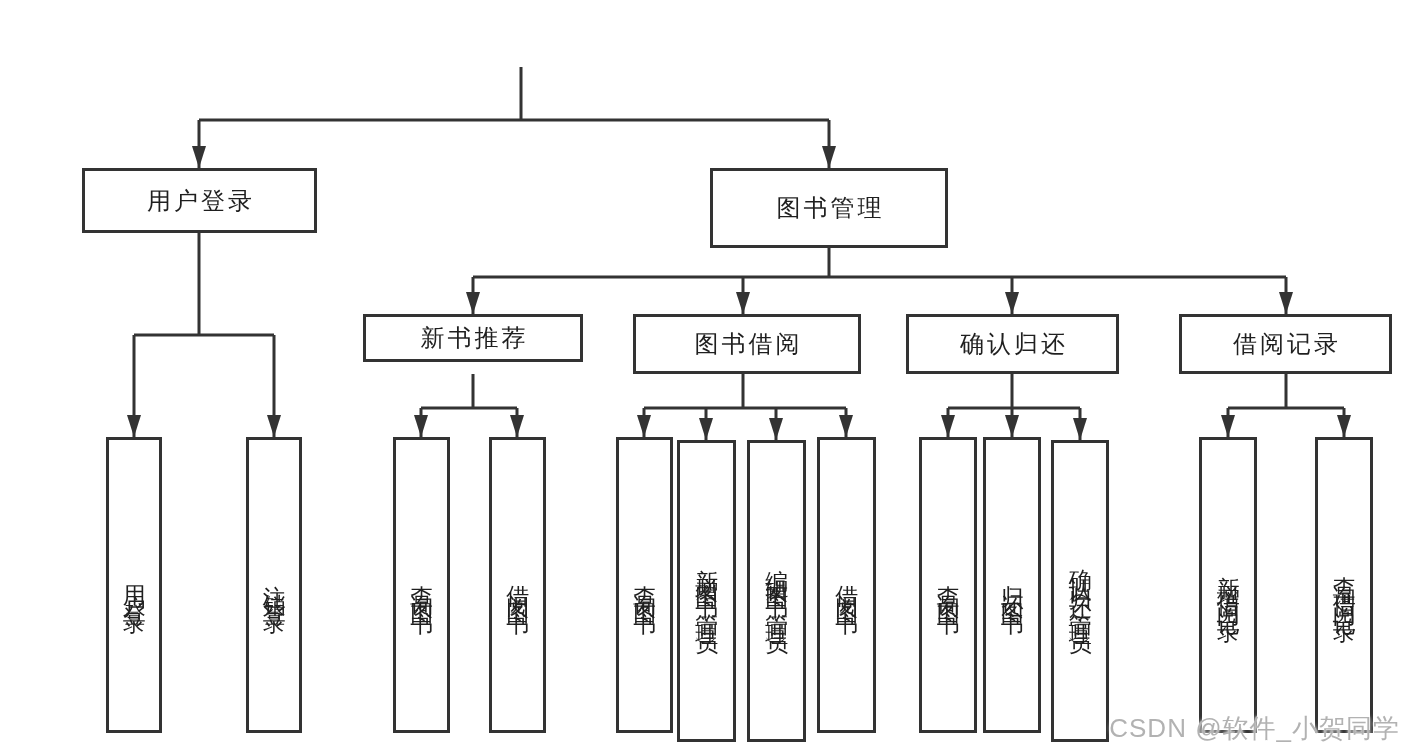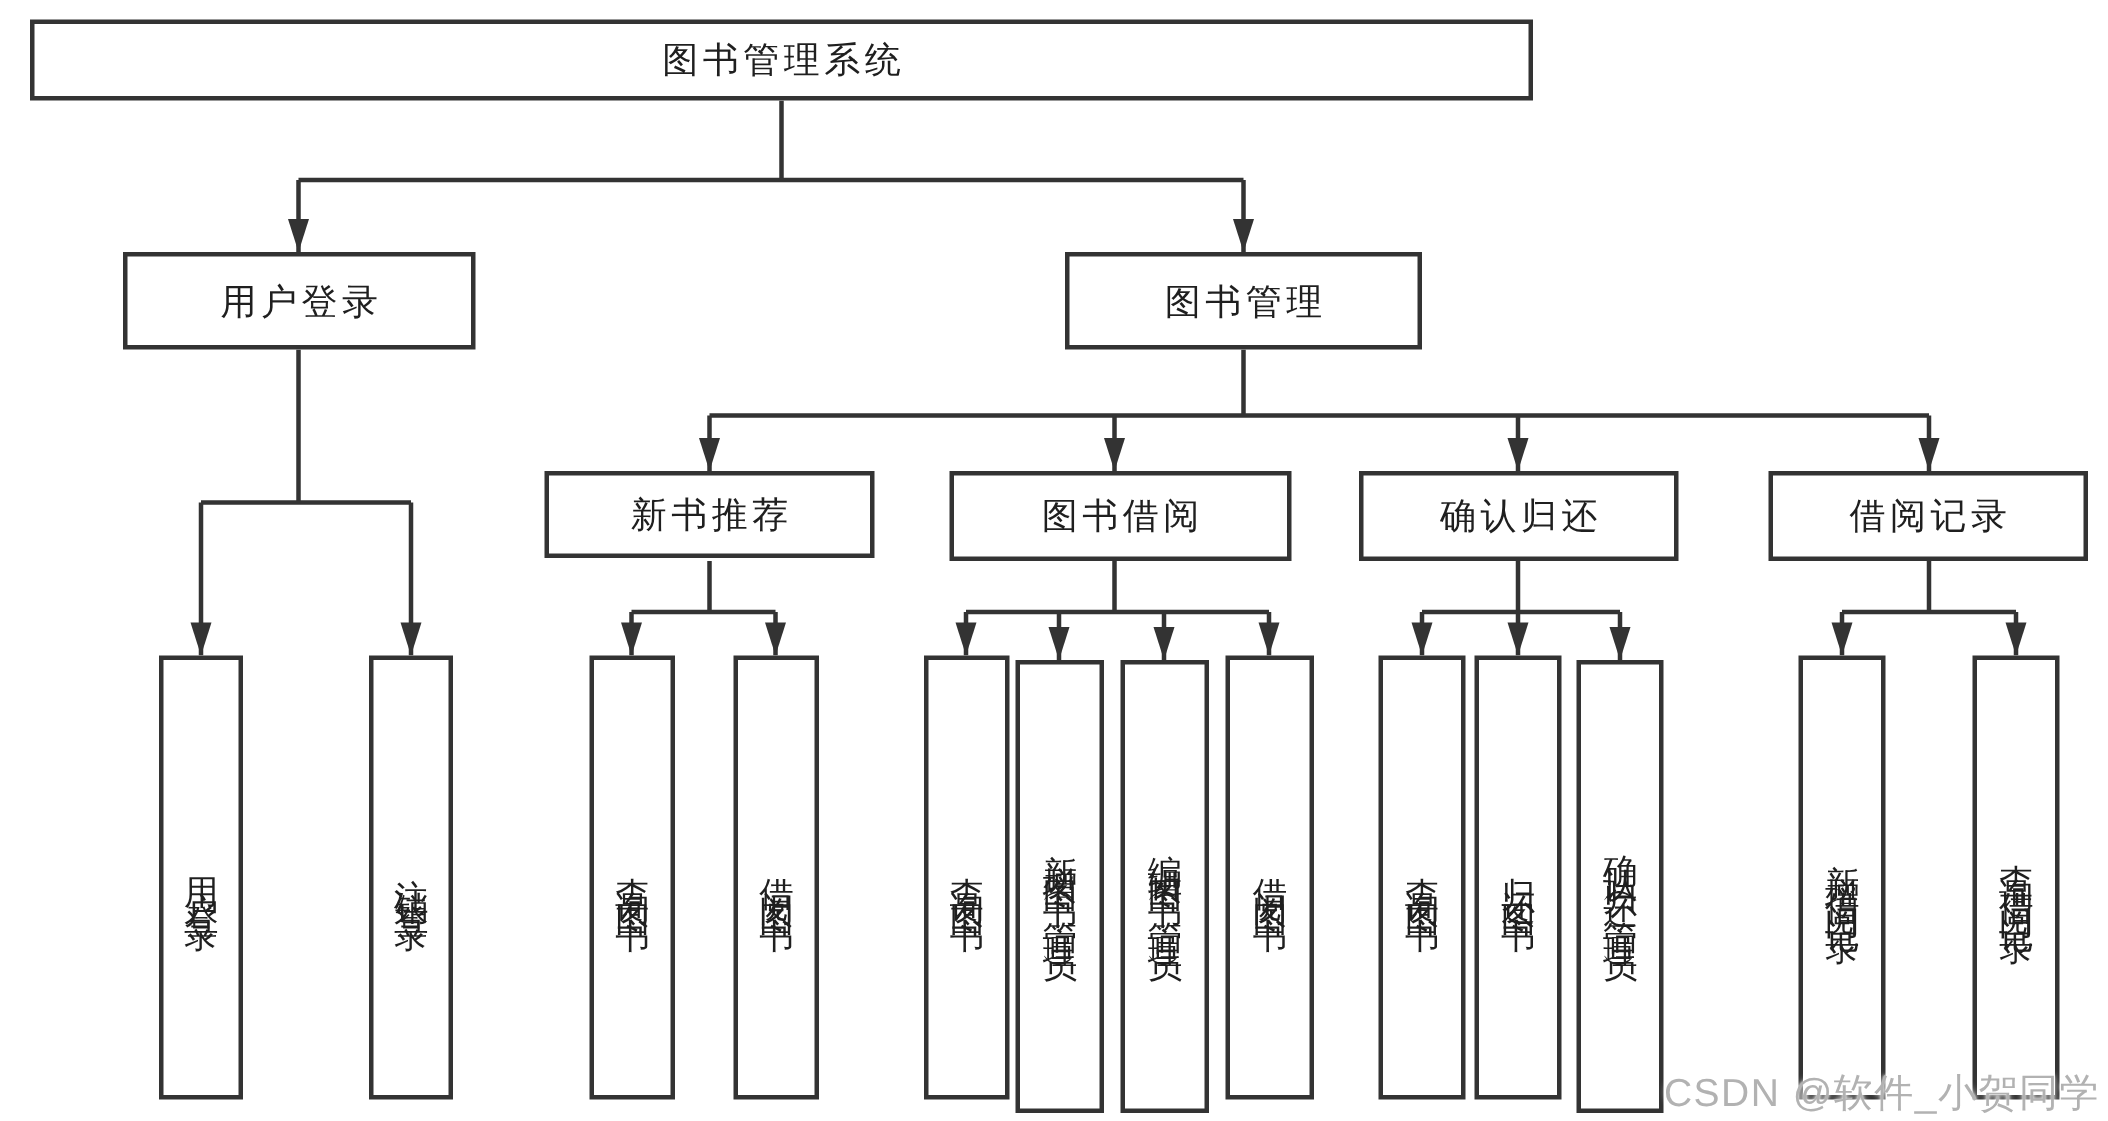--- a/index.html
+++ b/index.html
@@ -66,32 +66,29 @@
       <polygon class="ar" points="776,440 769,418 783,418"></polygon>
       <polygon class="ar" points="846,437 839,415 853,415"></polygon>
       <polygon class="ar" points="948,437 941,415 955,415"></polygon>
       <polygon class="ar" points="1012,437 1005,415 1019,415"></polygon>
       <polygon class="ar" points="1080,440 1073,418 1087,418"></polygon>
       <polygon class="ar" points="1228,437 1221,415 1235,415"></polygon>
       <polygon class="ar" points="1344,437 1337,415 1351,415"></polygon>
     </g>
   </svg>
 
-  <div class="box h" style="left:20px;top:13px;width:1002px;height:54px">
-    <span>图书管理系统</span>
-  </div>
 
   <div class="box h" style="left:82px;top:168px;width:235px;height:65px">
     <span>用户登录</span>
   </div>
-  <div class="box h" style="left:710px;top:168px;width:238px;height:65px">
+  <div class="box h" style="left:710px;top:168px;width:238px;height:80px">
     <span>图书管理</span>
   </div>
 
-  <div class="box h" style="left:363px;top:314px;width:220px;height:58px">
+  <div class="box h" style="left:363px;top:314px;width:220px;height:48px">
     <span>新书推荐</span>
   </div>
   <div class="box h" style="left:633px;top:314px;width:228px;height:60px">
     <span>图书借阅</span>
   </div>
   <div class="box h" style="left:906px;top:314px;width:213px;height:60px">
     <span>确认归还</span>
   </div>
   <div class="box h" style="left:1179px;top:314px;width:213px;height:60px">
     <span>借阅记录</span>

